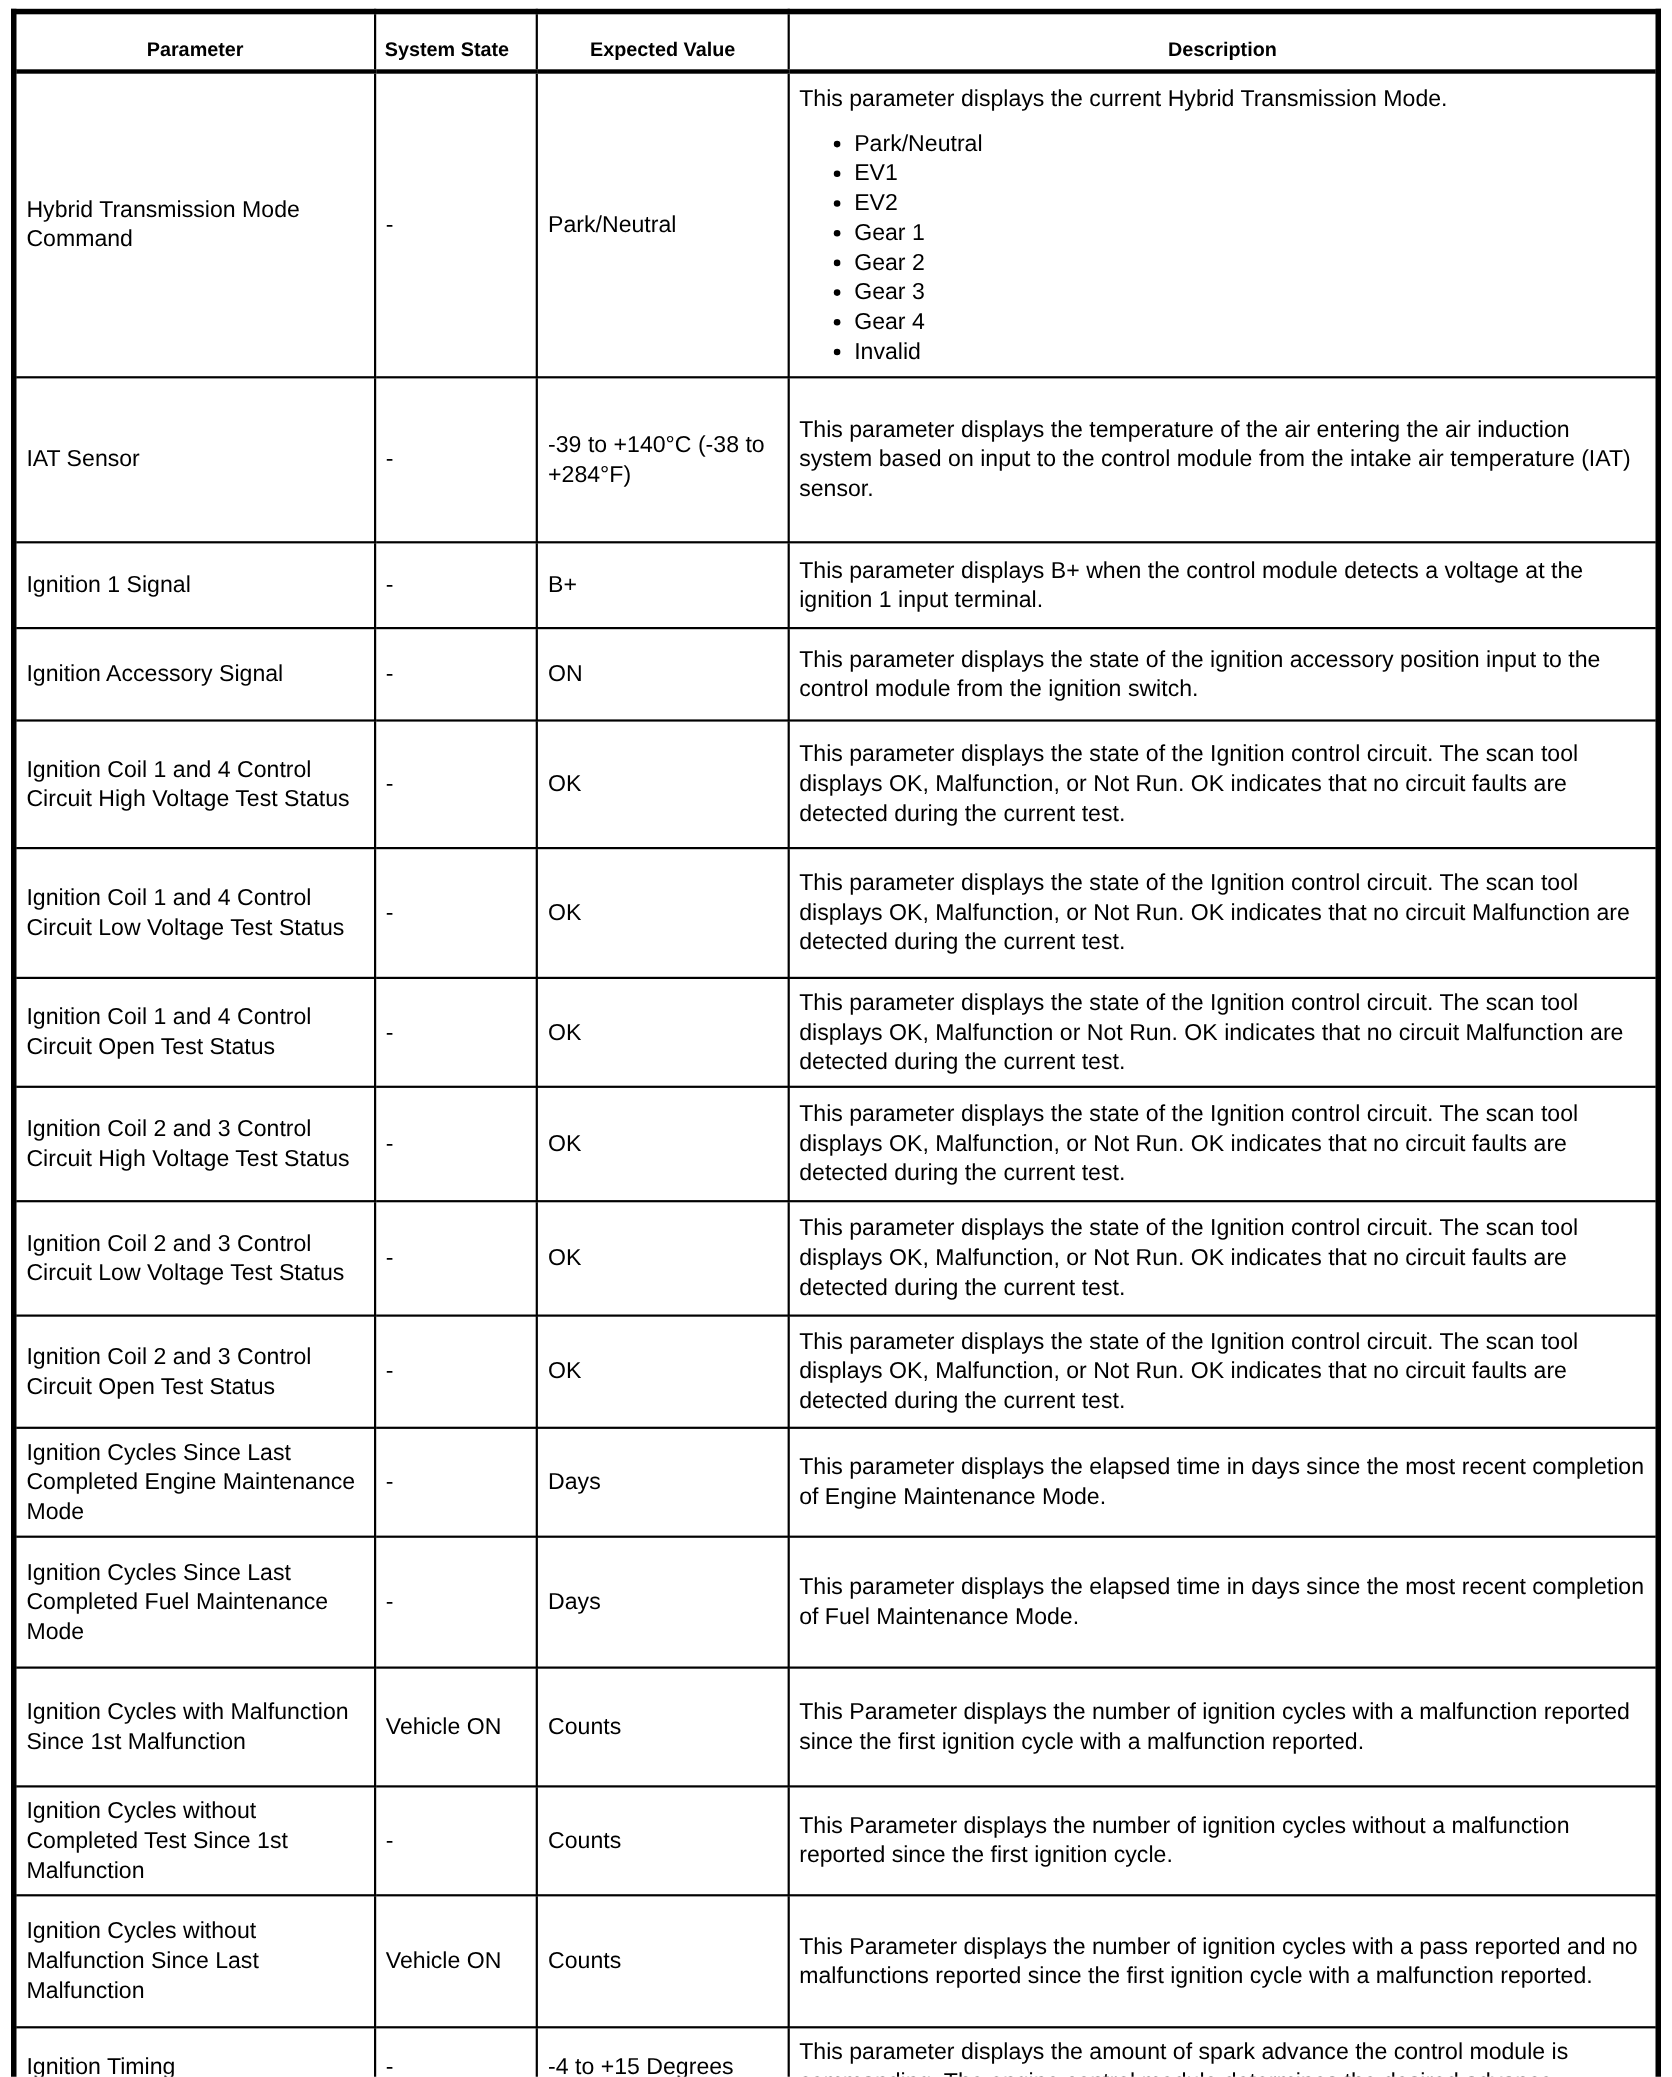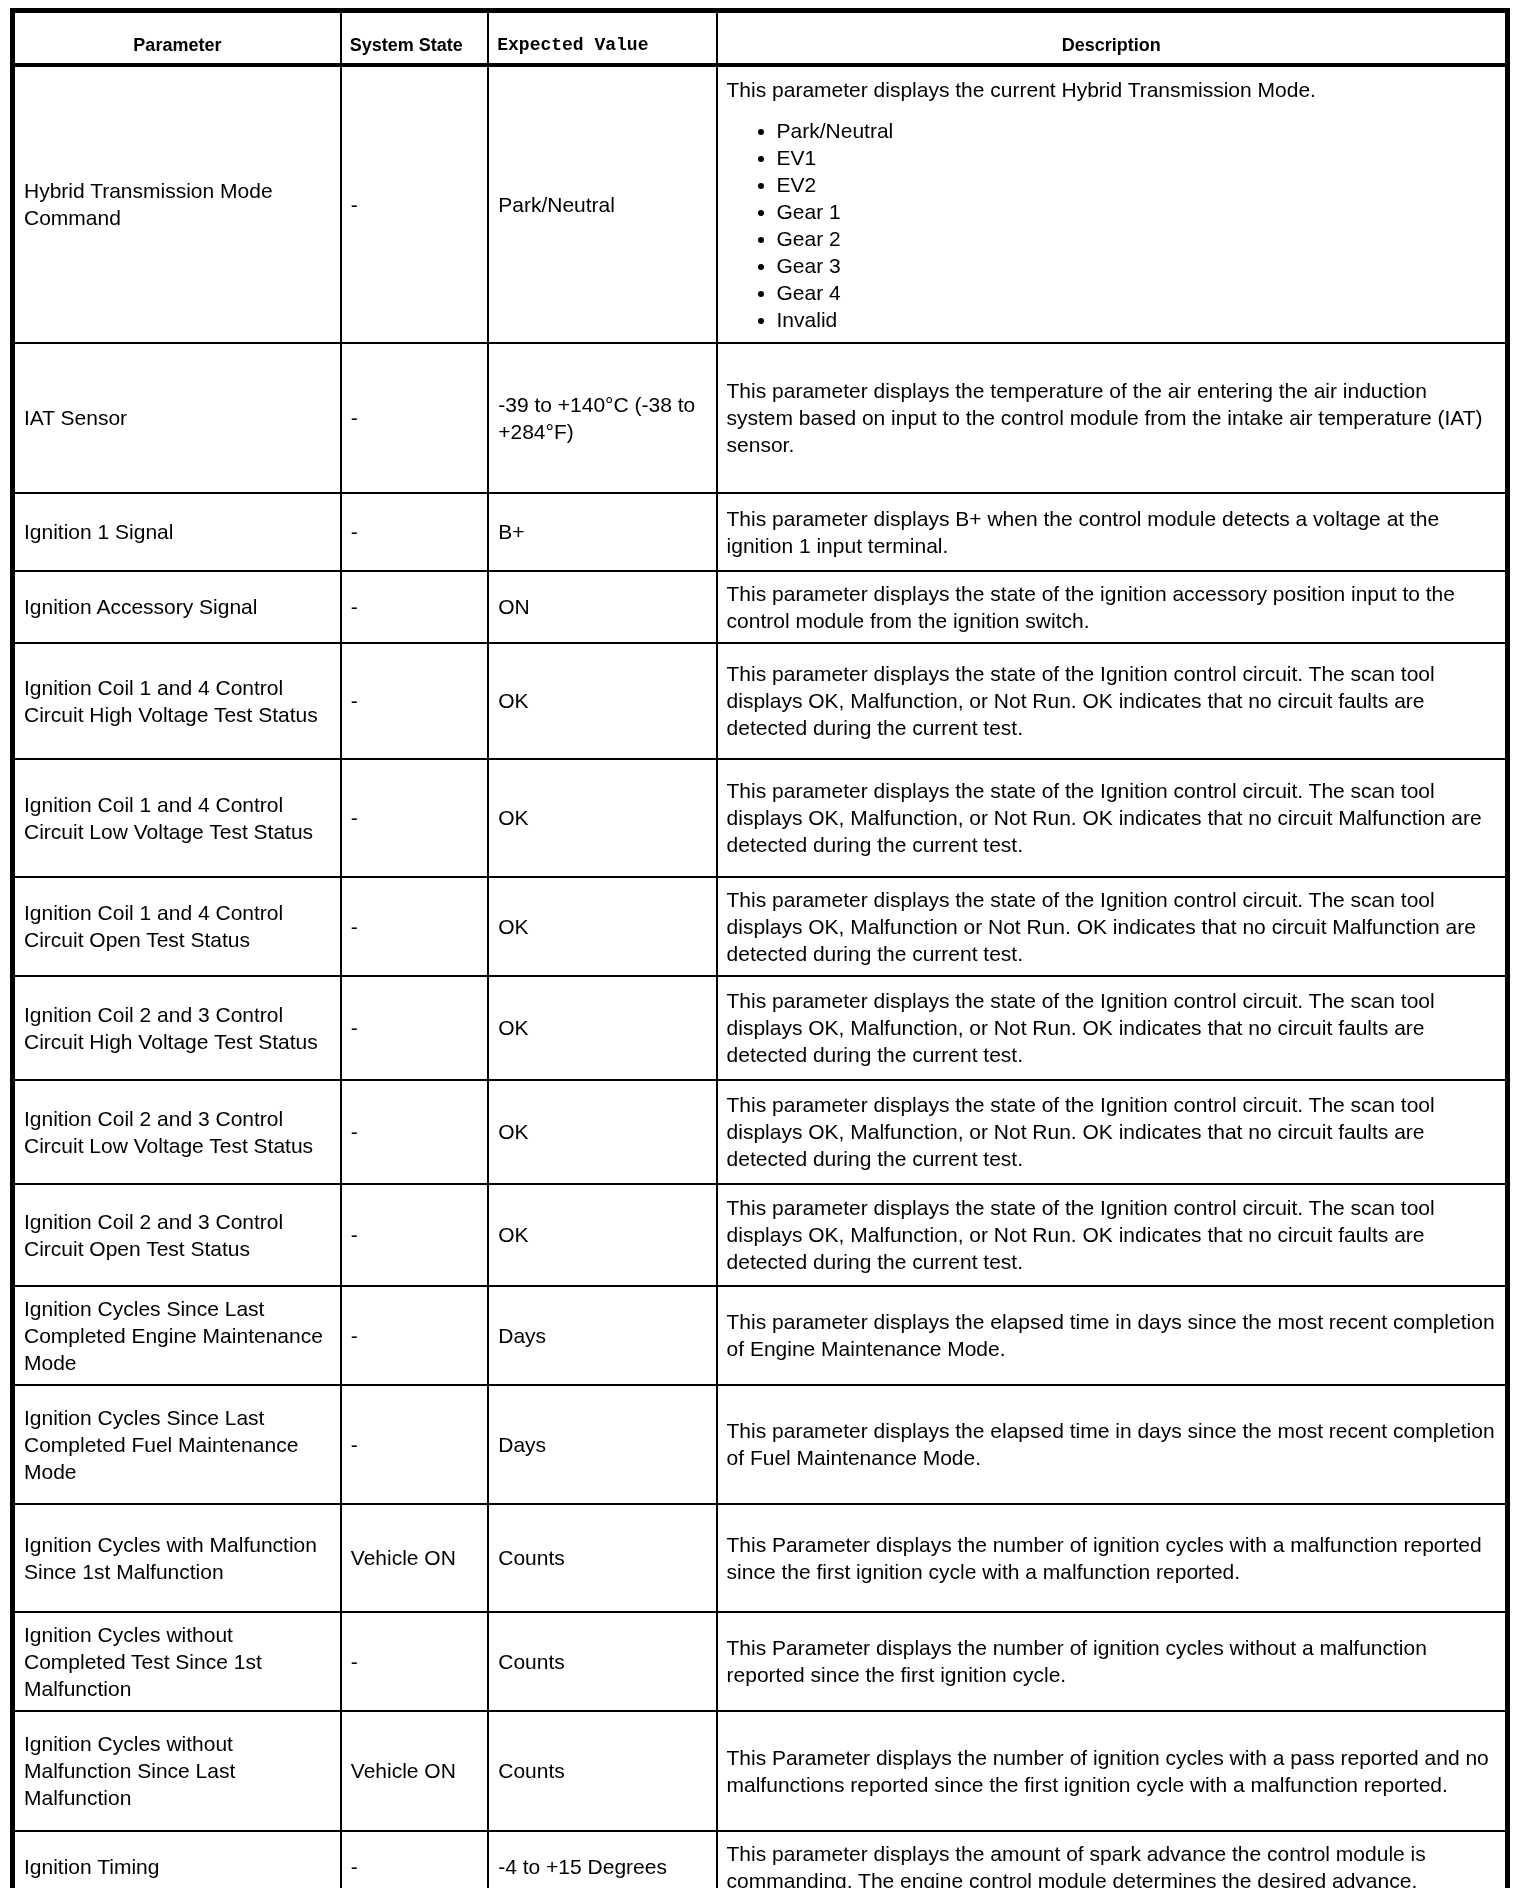--- a/index.html
+++ b/index.html
@@ -35,21 +35,21 @@
   thead th {
     font-size: 18px;
     line-height: 26px;
     font-weight: bold;
     vertical-align: bottom;
     padding: 3px 8px 5px 8px;
     border-bottom: 4px solid #000;
   }
   th.h-param    { text-align: center; }
   th.h-state    { text-align: left; }
-  th.h-expected { text-align: left; font-family: Liberation Mono, monospace; }
+  th.h-expected { text-align: center; }
   th.h-desc     { }
 
   tbody td {
     font-size: 21px;
     line-height: 27px;
     vertical-align: middle;
     padding: 8px 10px 8px 9px;
     text-align: left;
   }
   td.desc p {
@@ -112,21 +112,21 @@
         <td class="desc">This parameter displays the temperature of the air entering the air induction system based on input to the control module from the intake air temperature (IAT) sensor.</td>
       </tr>
 
       <tr style="height:78px">
         <td>Ignition 1 Signal</td>
         <td>-</td>
         <td>B+</td>
         <td class="desc">This parameter displays B+ when the control module detects a voltage at the ignition 1 input terminal.</td>
       </tr>
 
-      <tr style="height:72px">
+      <tr style="height:84px">
         <td>Ignition Accessory Signal</td>
         <td>-</td>
         <td>ON</td>
         <td class="desc">This parameter displays the state of the ignition accessory position input to the control module from the ignition switch.</td>
       </tr>
 
       <tr style="height:116px">
         <td>Ignition Coil 1 and 4 Control Circuit High Voltage Test Status</td>
         <td>-</td>
         <td>OK</td>

